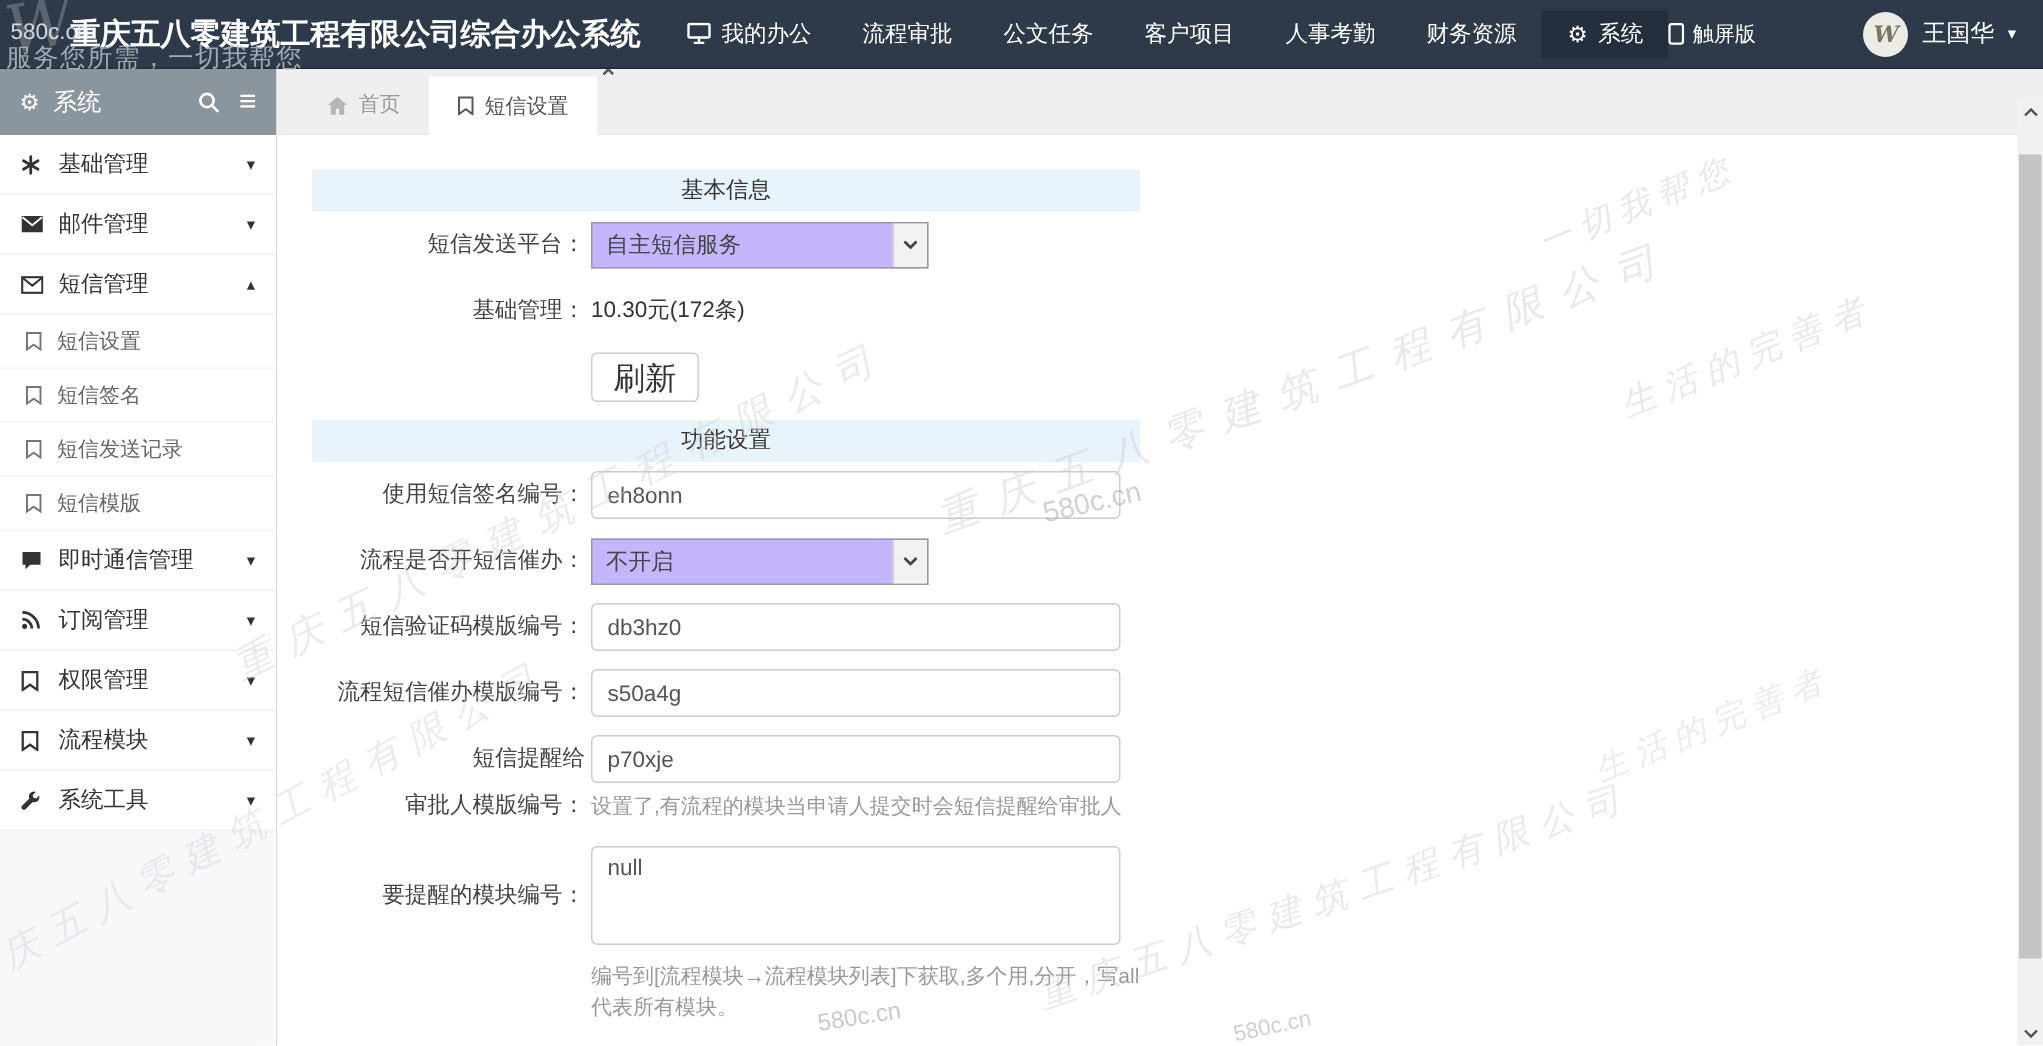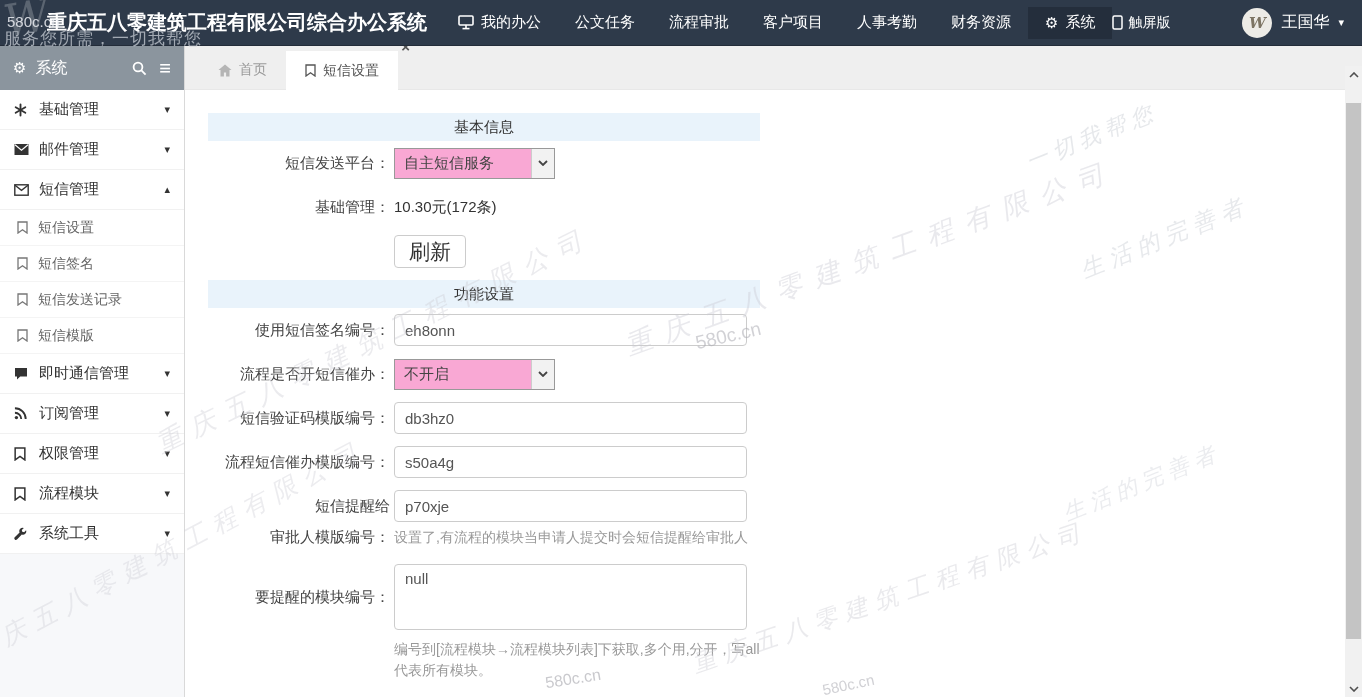--- a/index.html
+++ b/index.html
@@ -59,21 +59,21 @@
   .frow.top{align-items:flex-start;}
   .flabel{width:182px;text-align:right;color:#444;font-size:15px;flex-shrink:0;line-height:32px;white-space:nowrap;}
   .flabel.two{line-height:31px;white-space:normal;}
   .flabel.mid{line-height:66px;}
   .fctrl{margin-left:4px;}
   .static{margin-left:4px;font-size:15px;color:#333;line-height:32px;}
   input.text{width:353px;padding:0 10px;height:32px;border:1px solid #ccc;border-radius:4px;font-size:15px;color:#555;
              font-family:"Liberation Sans","DejaVu Sans",sans-serif;outline:none;}
   .ta{width:353px;height:66px;padding:5px 10px;border:1px solid #ccc;border-radius:4px;font-size:15px;color:#555;
       font-family:"Liberation Sans","DejaVu Sans",sans-serif;resize:none;outline:none;}
-  .select{width:161px;height:31px;border:1px solid #999;display:flex;align-items:stretch;background:#f9a8d4;cursor:pointer;}
+  .select{width:225px;height:31px;border:1px solid #999;display:flex;align-items:stretch;background:#c4b5fd;cursor:pointer;}
   .sel-text{flex:1;display:flex;align-items:center;padding-left:9px;font-size:15px;color:#444;}
   .sel-arrow{width:23px;border-left:1px solid #ccc;background:#f2f2f2;display:flex;align-items:center;justify-content:center;}
   .hint{color:#999;font-size:14px;margin-top:5px;width:368px;line-height:21px;}
   .btn{height:33px;padding:0 14px;border:1px solid #ccc;border-radius:4px;background:#fff;font-size:21px;color:#333;
        cursor:pointer;font-family:"Liberation Sans","DejaVu Sans",sans-serif;}
 
   
   .scrollbar{position:absolute;top:20px;right:0;bottom:0;width:17px;background:#f1f1f1;z-index:4;}
   .sb-arrow{height:17px;display:flex;align-items:center;justify-content:center;cursor:pointer;}
   .sb-arrow.down{position:absolute;bottom:0;left:0;right:0;}
@@ -114,24 +114,24 @@
       <span style="display:flex;">
         <svg width="16" height="15" viewBox="0 0 16 15">
             <rect x="1" y="1" width="14" height="9" rx="1" fill="none" stroke="#fff" stroke-width="1.6"></rect>
             <line x1="8" y1="10" x2="8" y2="13" stroke="#fff" stroke-width="1.6"></line>
             <line x1="4.5" y1="13.6" x2="11.5" y2="13.6" stroke="#fff" stroke-width="1.6"></line>
           </svg>
       </span>
       <span>我的办公</span>
     </div>
     <div class="nav-item">
+      <span>流程审批</span>
+    </div>
+    <div class="nav-item">
       <span>公文任务</span>
-    </div>
-    <div class="nav-item">
-      <span>流程审批</span>
     </div>
     <div class="nav-item">
       <span>客户项目</span>
     </div>
     <div class="nav-item">
       <span>人事考勤</span>
     </div>
     <div class="nav-item">
       <span>财务资源</span>
     </div>

